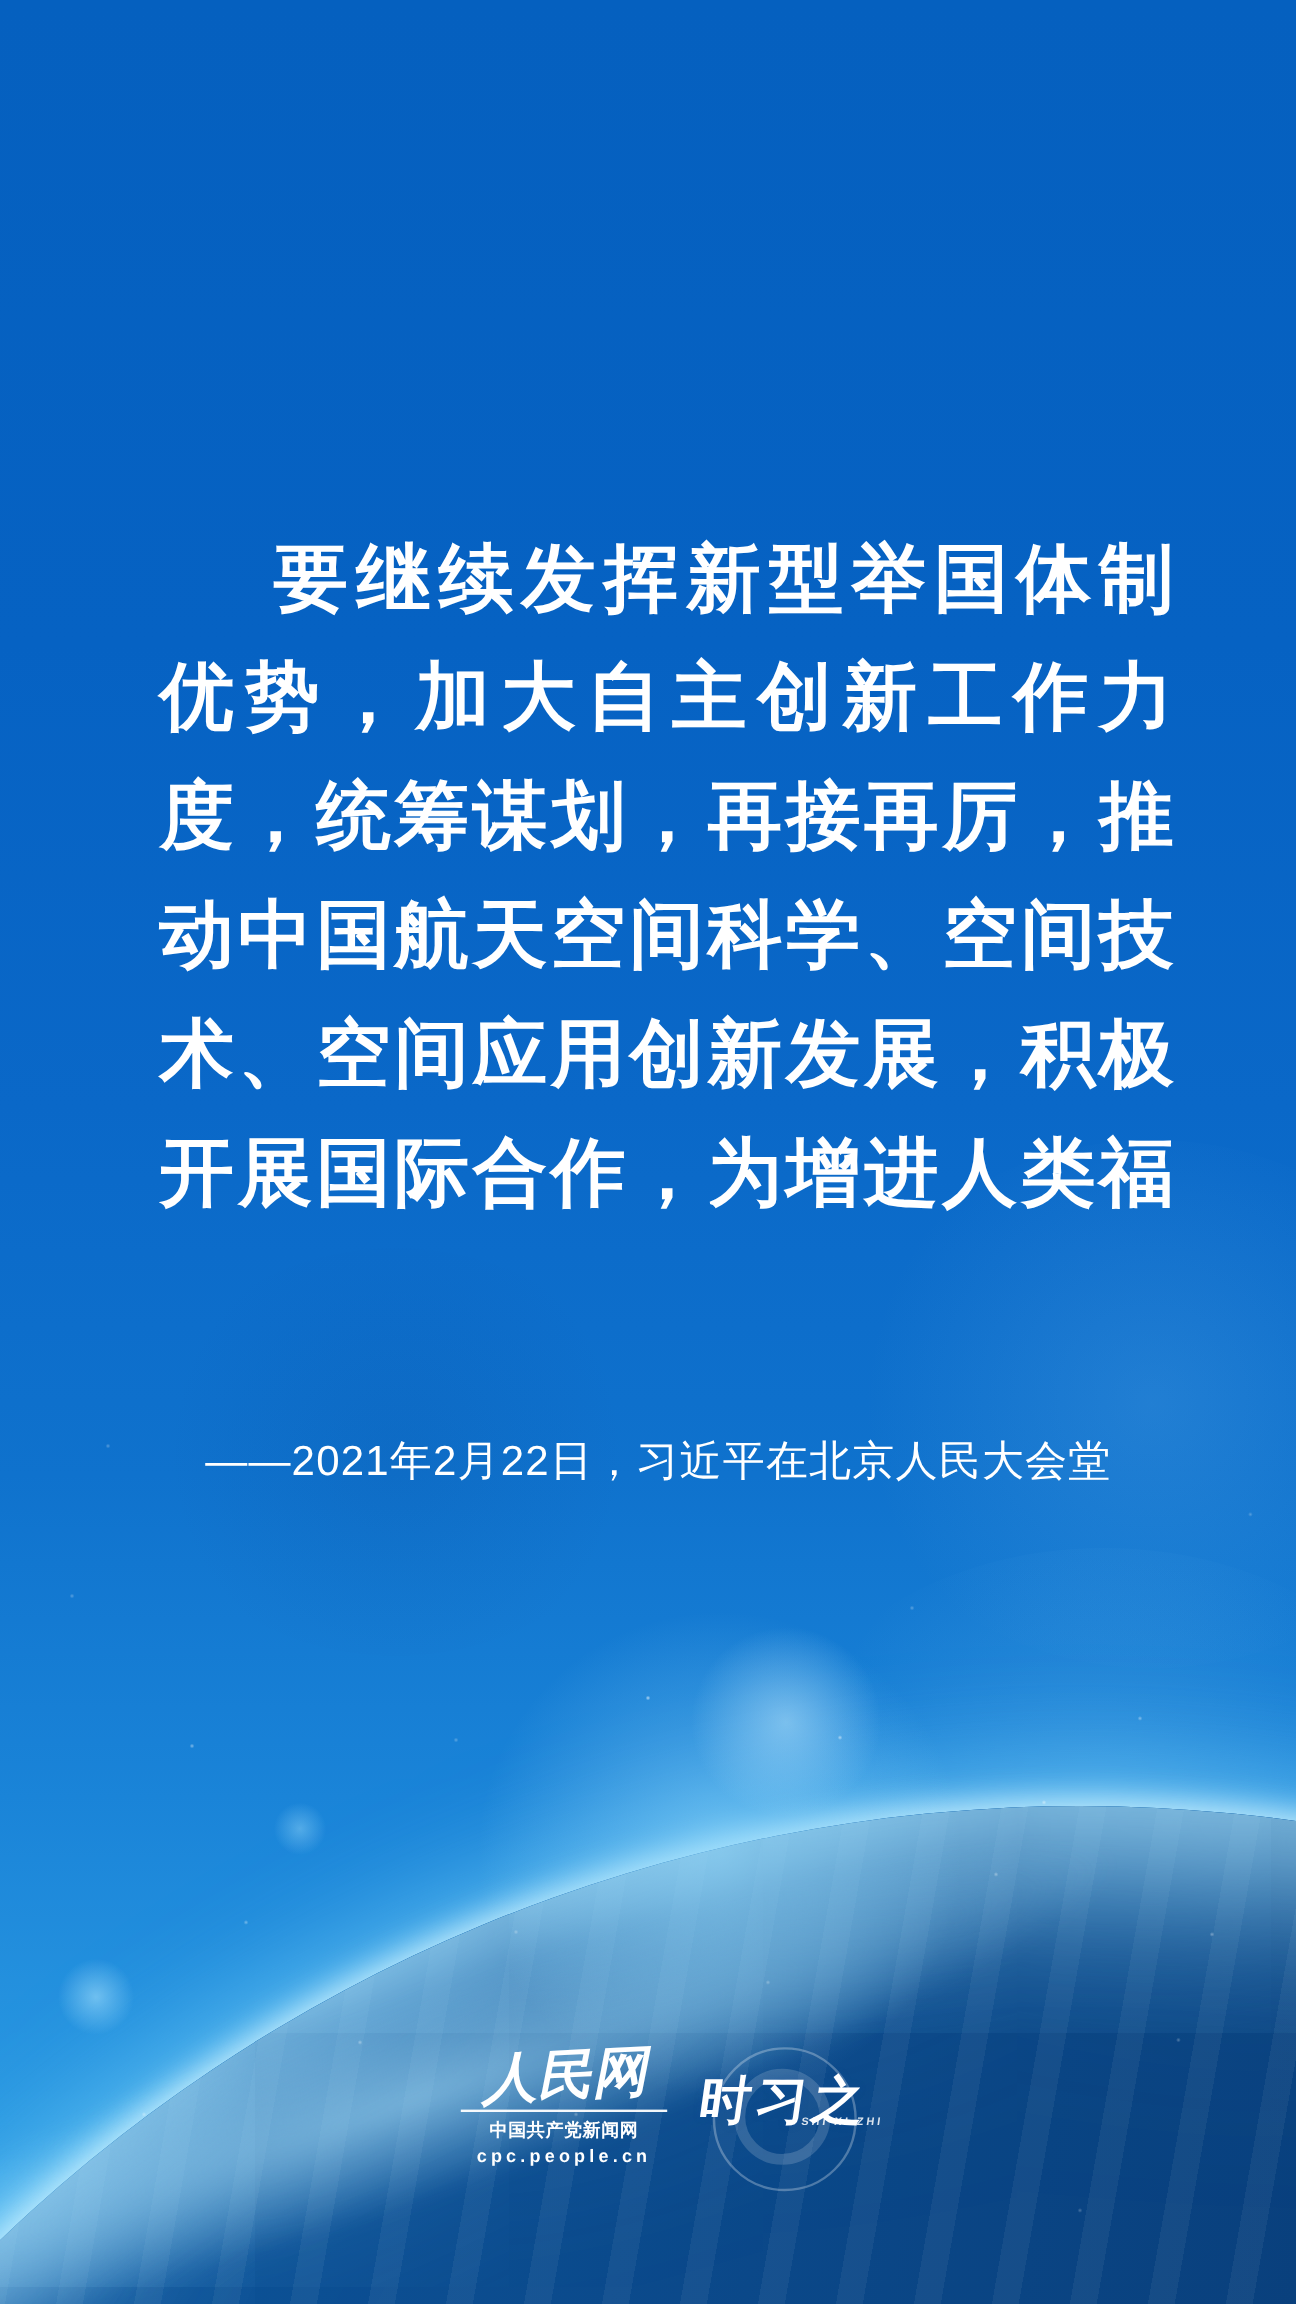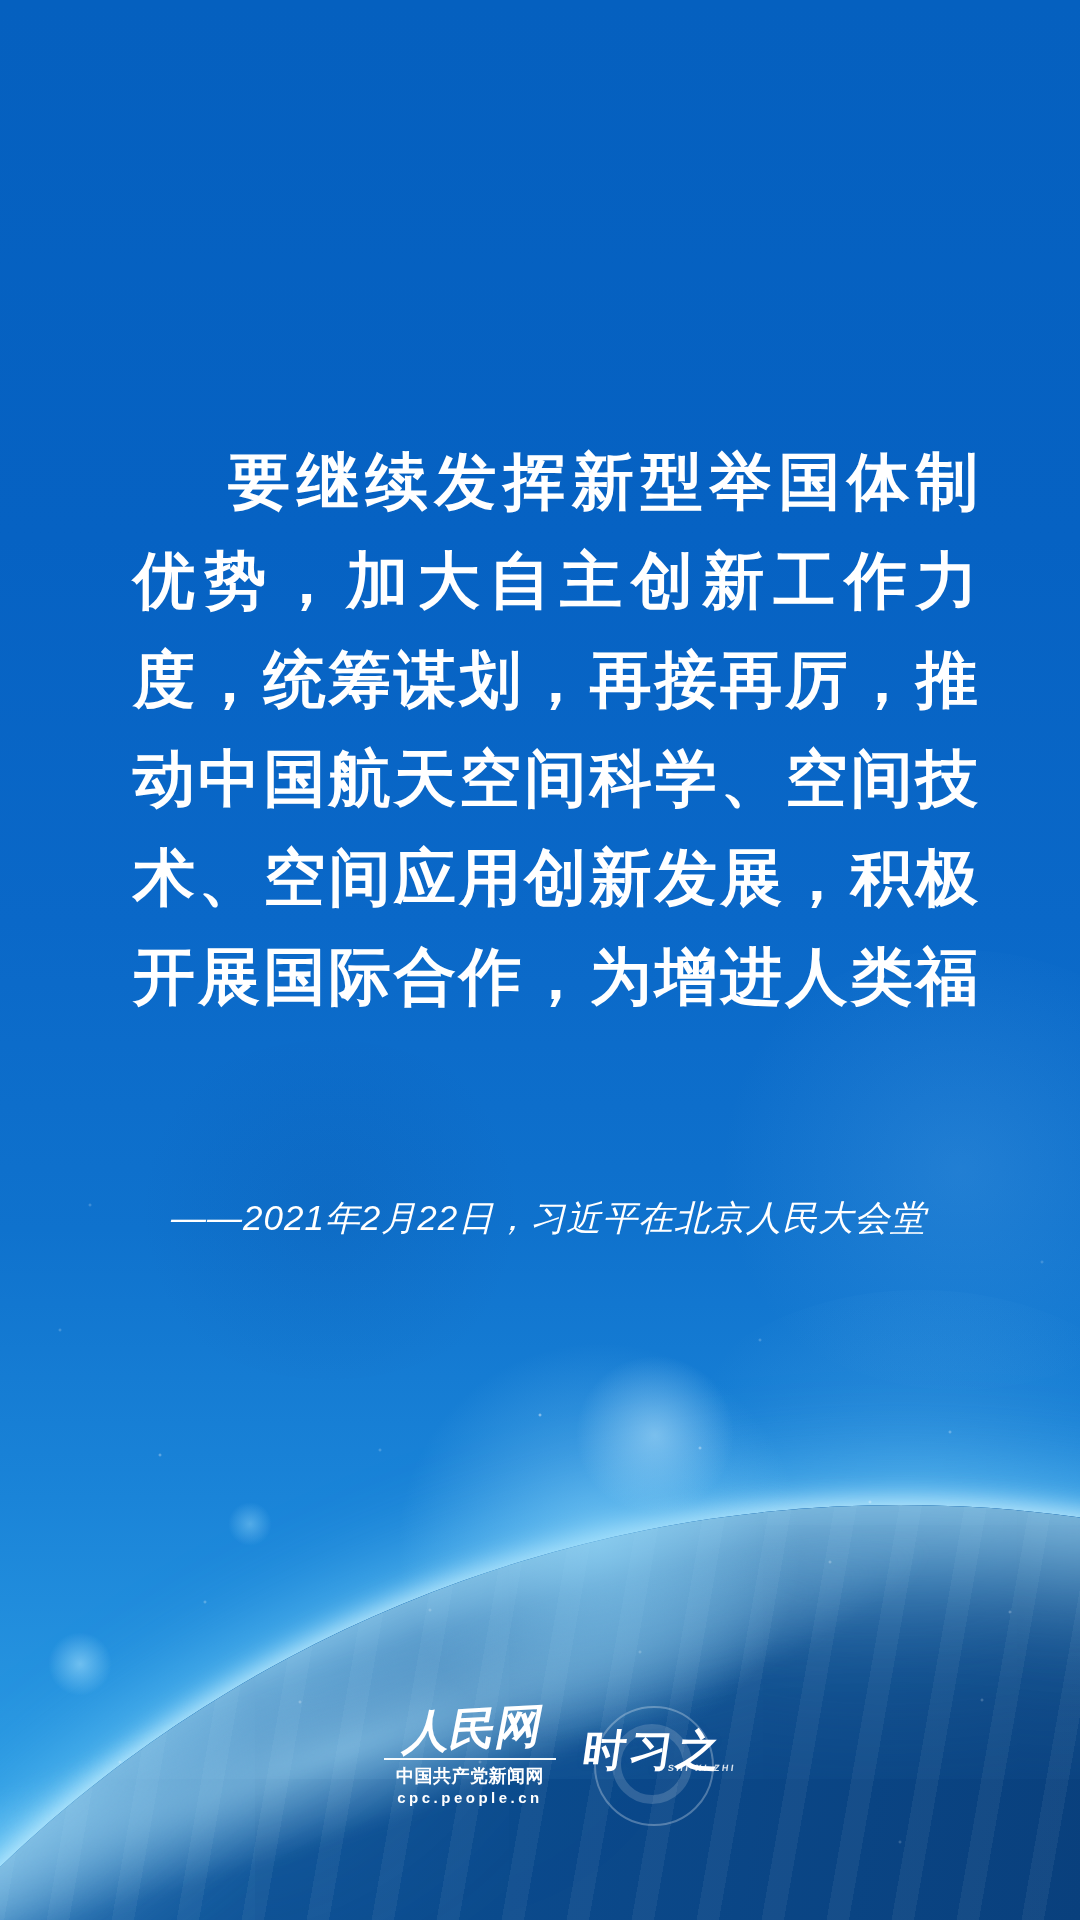--- a/index.html
+++ b/index.html
@@ -75,29 +75,29 @@
     font-family:"Liberation Serif","DejaVu Serif",serif; font-weight:700; font-size:62px; }
   .q-line { display:flex; justify-content:space-between; align-items:center;
     height:99px; white-space:nowrap; }
   .q-line.indent { padding-left:95px; }
   .q-line.last { display:block; letter-spacing:7px; line-height:99px; }
 
   
   .attr { left:135px; top:1192px; width:880px; color:#ffffff;
     font-family:"Liberation Sans","DejaVu Sans",sans-serif; font-size:35px; }
   .a-line { height:52px; line-height:52px; letter-spacing:1px; white-space:nowrap; }
-  .a-line.first { padding-left:36px;font-style:italic; }
+  .a-line.first { padding-left:36px; }
 
   
   .pd-logo { left:377px; top:1704px; width:186px; text-align:center; color:#fff; }
   .pd-brand { font-family:"Liberation Serif","DejaVu Serif",serif; font-style:italic;
     font-weight:700; font-size:46px; line-height:52px; transform:rotate(-3deg); }
   .pd-divider { width:172px; height:2px; margin:2px auto 4px auto; background:rgba(255,255,255,.95); }
   .pd-site { font-family:"Liberation Sans","DejaVu Sans",sans-serif; font-weight:700;
-    font-size:18px; line-height:24px; letter-spacing:.5px; white-space:nowrap; }
+    font-size:15px; line-height:24px; letter-spacing:.5px; white-space:nowrap; }
   .pd-url { font-family:Liberation Sans, sans-serif; font-weight:700;
     font-size:15px; line-height:18px; letter-spacing:3.5px; margin-top:1px; }
 
   .sxz-ring { left:594px; top:1706px; width:116px; height:116px; border-radius:50%;
     border:2px solid rgba(255,255,255,.28); }
   .sxz-ring-inner { position:absolute; left:16px; top:16px; width:80px; height:80px;
     border-radius:50%; border:9px solid rgba(255,255,255,.16); box-sizing:border-box; }
   .sxz-brand { left:583px; top:1722px; color:#fff; font-weight:700; font-size:43px;
     font-family:"Liberation Sans","DejaVu Sans",sans-serif; letter-spacing:4px;
     transform:skewX(-8deg); text-shadow:0 0 6px rgba(20,80,160,.35); white-space:nowrap; }

